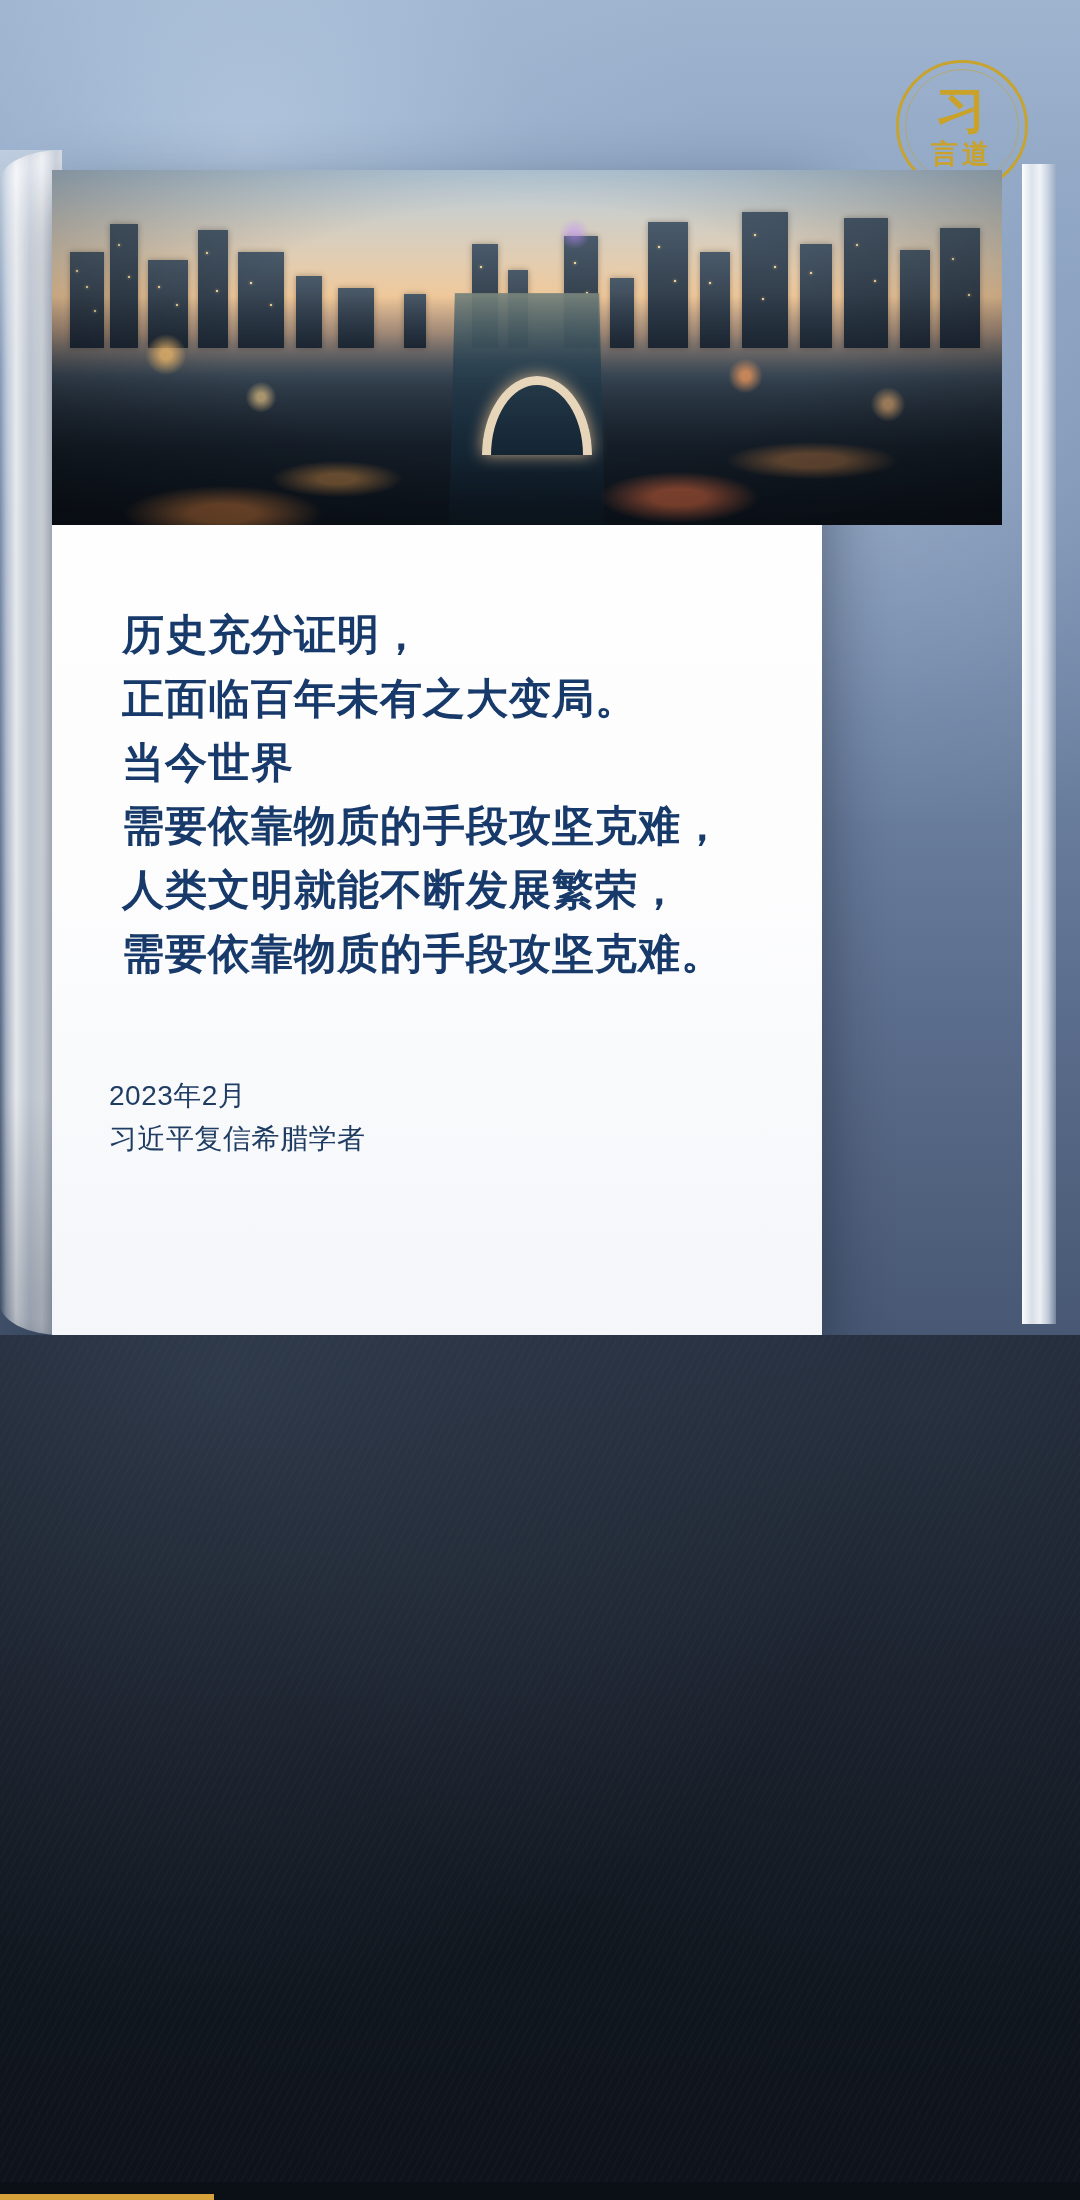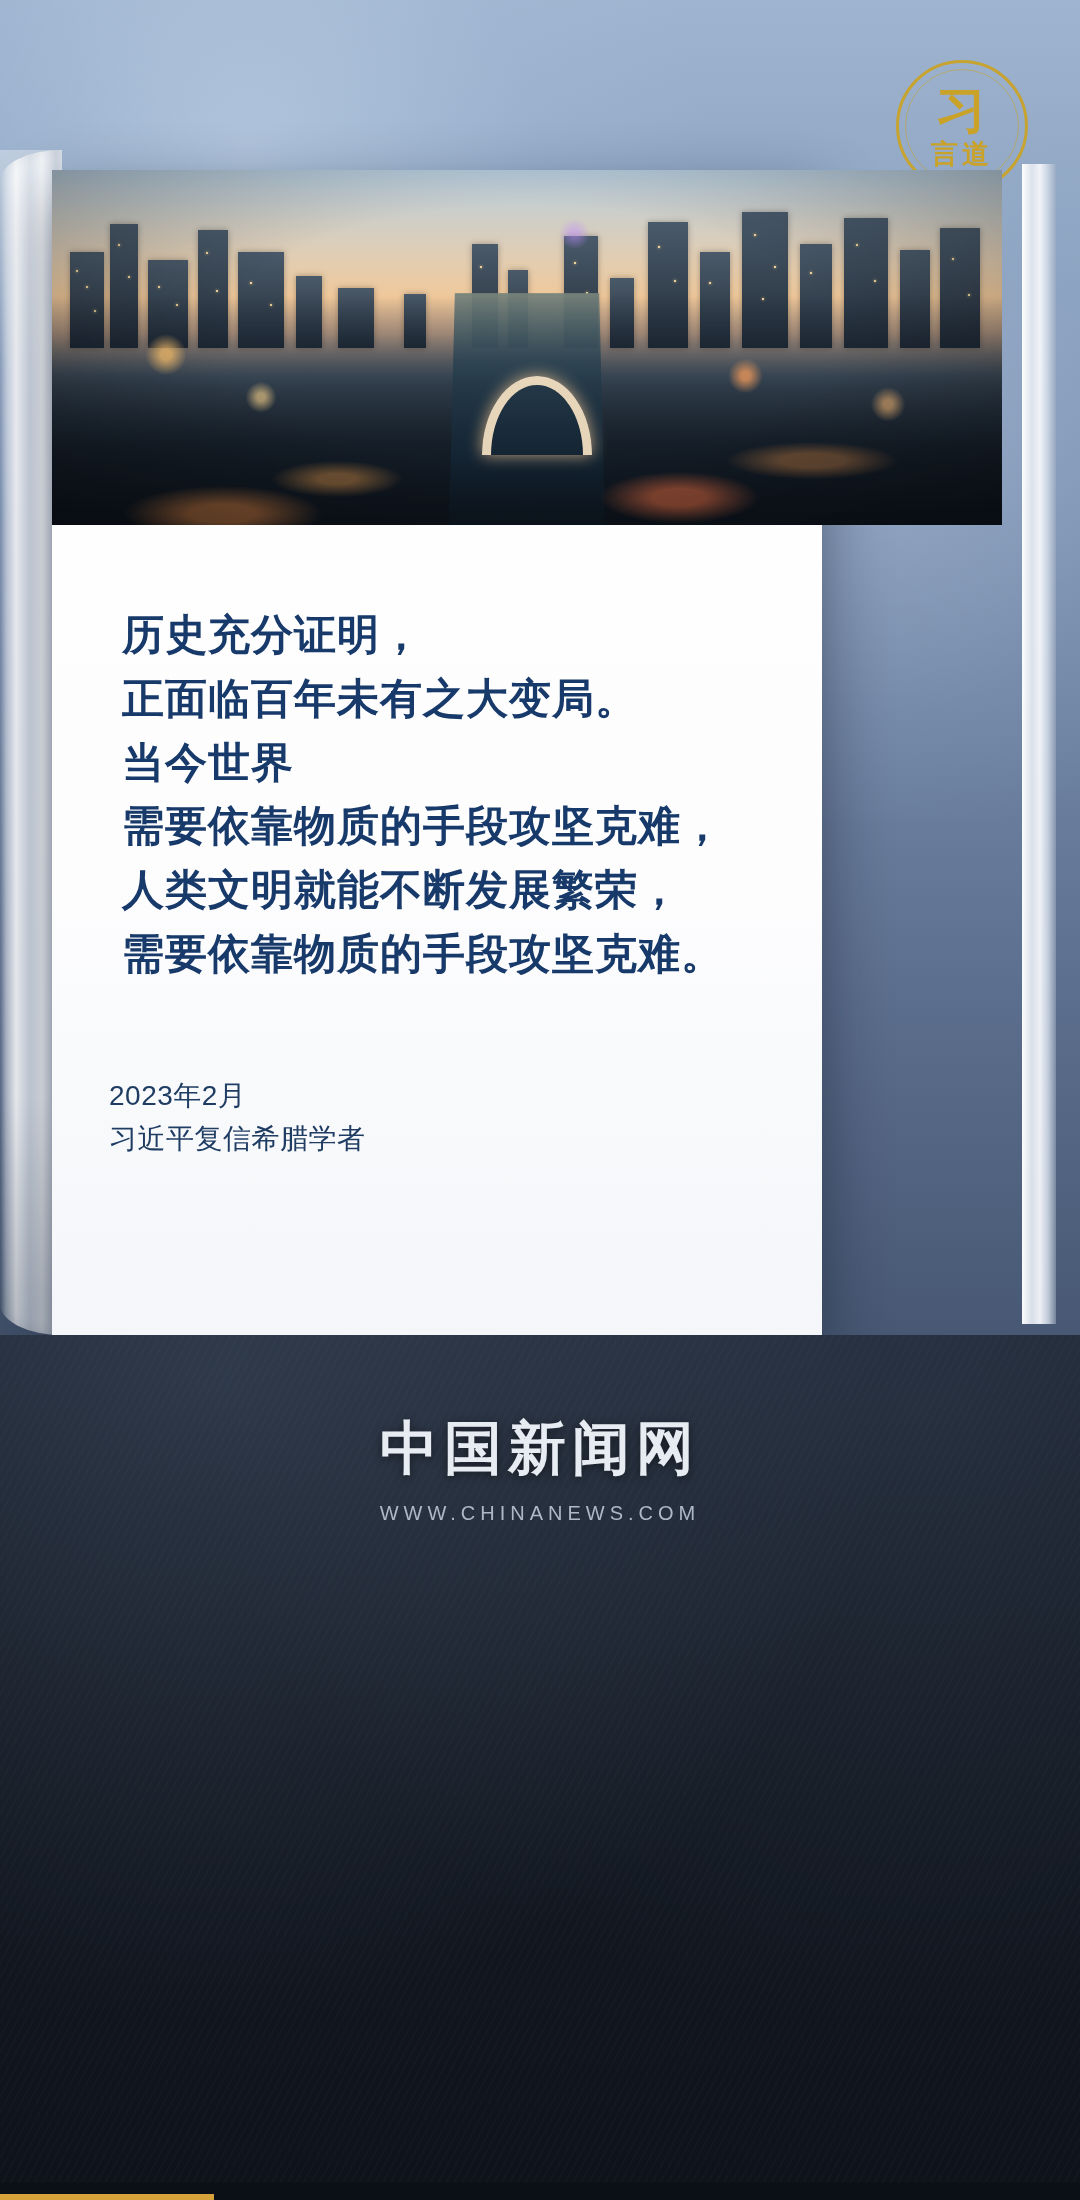--- a/index.html
+++ b/index.html
@@ -439,22 +439,18 @@
         <div class="attrib-src">习近平复信希腊学者</div>
       </div>
 
     </div>
   </div>
 
   <div class="desk">
     <div class="desk-tex"></div>
   </div>
 
-  <div class="logo">
-    <div class="logo-mark">中国新闻网</div>
-    <div class="logo-url">WWW.CHINANEWS.COM</div>
-  </div>
 
   <div class="bottom-strip">
     <div class="accent"></div>
   </div>
 
 </div>
 
 </body></html>

